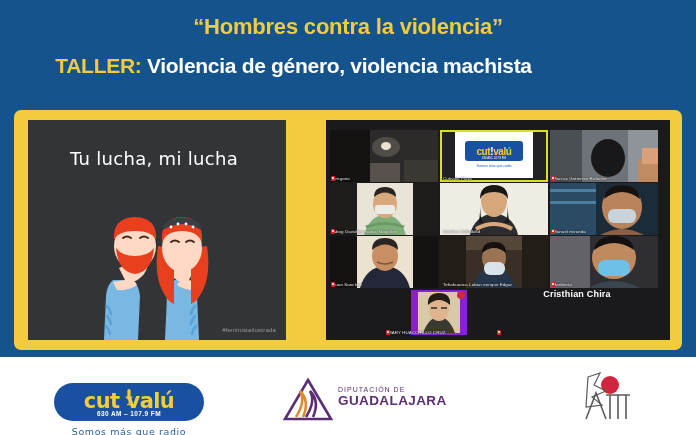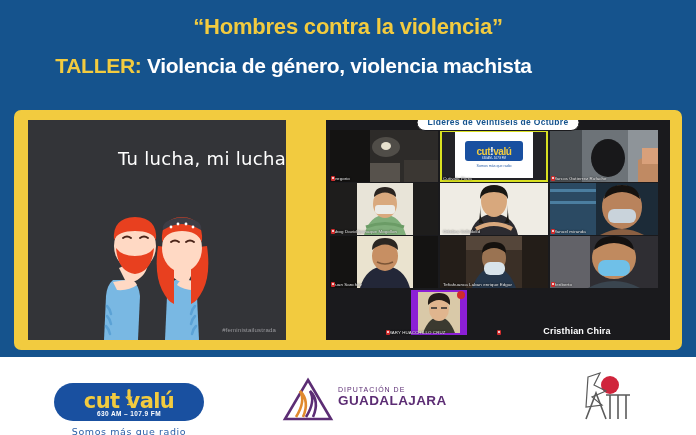--- a/index.html
+++ b/index.html
@@ -70,25 +70,26 @@
     left: 28px; top: 120px;
     width: 258px;
     height: 220px;
     background: #333438;
     overflow: hidden;
   }
   .illus-text {
     position: absolute;
     left: 0; top: 28px;
     width: 258px;
-    text-align: right;
+    text-align: left;
     color: #ffffff;
     font-size: 18px;
     font-family: "DejaVu Sans", sans-serif;
     letter-spacing: 0.3px;
+    padding-left: 42px;
   }
   .illus-tag {
     position: absolute;
     right: 10px; bottom: 7px;
     color: #9a9a9e;
     font-size: 6px;
     letter-spacing: 0.2px;
   }
   .illus-art {
     position: absolute;
@@ -167,21 +168,21 @@
     width: 1.4px; height: 2.4px;
     background: #fff;
     border-radius: 1px;
   }
   .cell.active {
     outline: 2px solid #d9e021;
     outline-offset: -2px;
   }
   .name-only {
     display: flex;
-    align-items: flex-end;
+    align-items: flex-start;
     justify-content: center;
     color: #ffffff;
     font-size: 9px;
     font-weight: bold;
     letter-spacing: 0.2px;
   }
 
   
   .logo-cell-inner {
     position: absolute;
@@ -349,21 +350,20 @@
         <circle cx="88" cy="39" r="1.4" fill="#fff"></circle>
           <circle cx="95" cy="36" r="1.4" fill="#fff"></circle>
         <circle cx="103" cy="36" r="1.4" fill="#fff"></circle>
           <circle cx="110" cy="39" r="1.4" fill="#fff"></circle>
         <path d="M88 54 q4 -3 8 0 M103 54 q4 -3 8 0" stroke="#4a2418" stroke-width="2" fill="none" stroke-linecap="round"></path>
       </svg>
       <div class="illus-tag">#feministailustrada</div>
     </div>
 
     <div class="meet">
-      <div class="meet-banner">Líderes de Veintiséis de Octubre</div>
 
       <div class="grid">
 
         <div class="cell" style="left:0px;top:0px;width:108px;height:52px;">
           <svg class="vid" viewBox="0 0 108 52" preserveAspectRatio="none">
             <rect width="108" height="52" fill="#2d2b29"></rect>
             <rect x="0" y="0" width="40" height="52" fill="#141312"></rect>
             <ellipse cx="56" cy="17" rx="14" ry="10" fill="#6e6a63" opacity=".55"></ellipse>
             <ellipse cx="56" cy="16" rx="5" ry="4" fill="#e8e2cf"></ellipse>
             <rect x="40" y="33" width="30" height="19" fill="#8b8378" opacity=".45"></rect>

